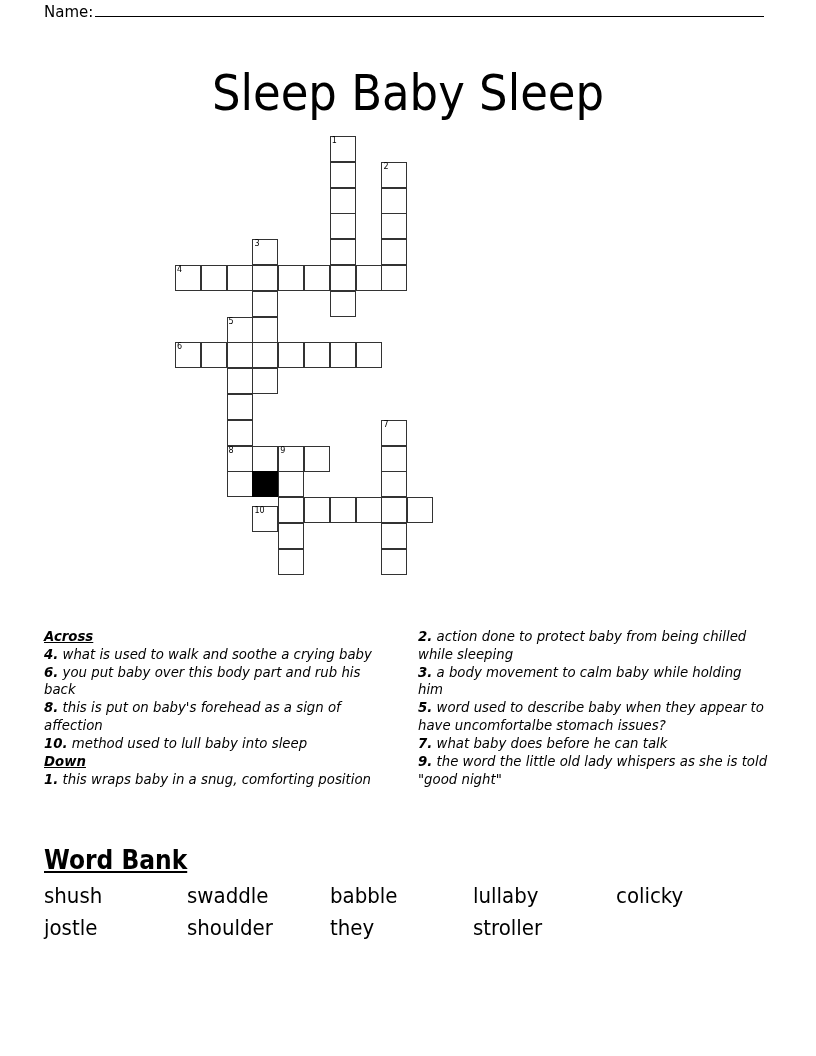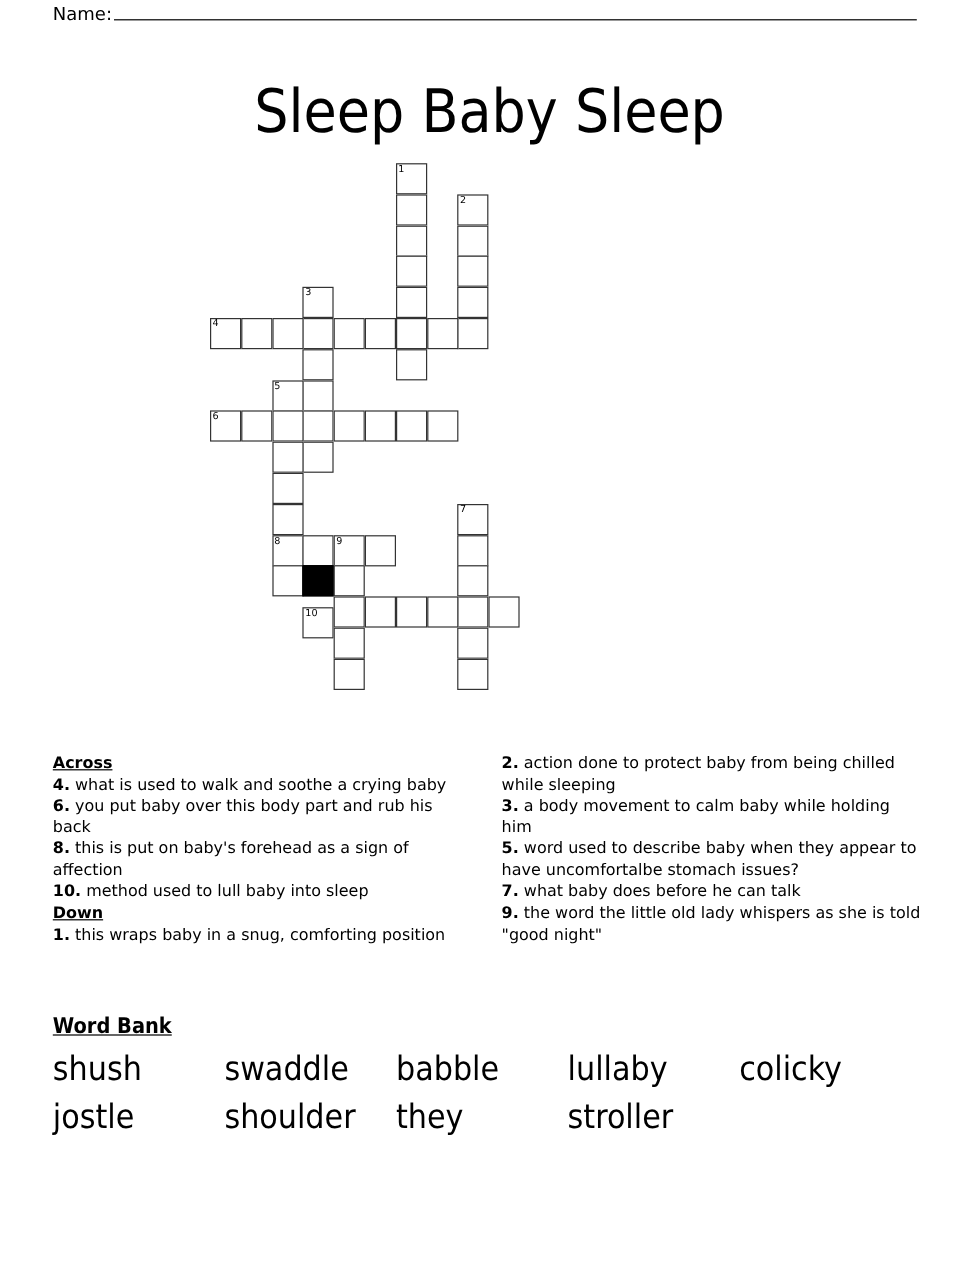--- a/index.html
+++ b/index.html
@@ -91,20 +91,21 @@
   
   #clues {
     position: absolute;
     left: 44px;
     top: 628px;
     width: 728px;
     display: flex;
     gap: 22px;
     font-size: 13.3px;
     line-height: 1.34;
+    font-style: italic;
   }
   .clue-col {
     width: 352px;
   }
   .clue-heading {
     font-weight: bold;
     text-decoration: underline;
     display: block;
     font-size: 13.3px;
     margin: 0;
@@ -119,30 +120,30 @@
   }
 
   
   #word-bank {
     position: absolute;
     left: 44px;
     top: 846px;
     width: 728px;
   }
   #word-bank-title {
-    font-size: 18px;
+    font-size: 26px;
     font-weight: bold;
     text-decoration: underline;
     font-family: "DejaVu Sans Condensed", "DejaVu Sans", "Liberation Sans", sans-serif;
     line-height: 1.15;
     margin: 0 0 4px 0;
   }
   .wb-row {
     display: flex;
-    font-size: 28px;
+    font-size: 22px;
     line-height: 1.45;
     font-family: "DejaVu Sans Condensed", "DejaVu Sans", "Liberation Sans", sans-serif;
   }
   .wb-word {
     width: 143px;
     white-space: nowrap;
   }
 </style>
 </head>
 <body>

